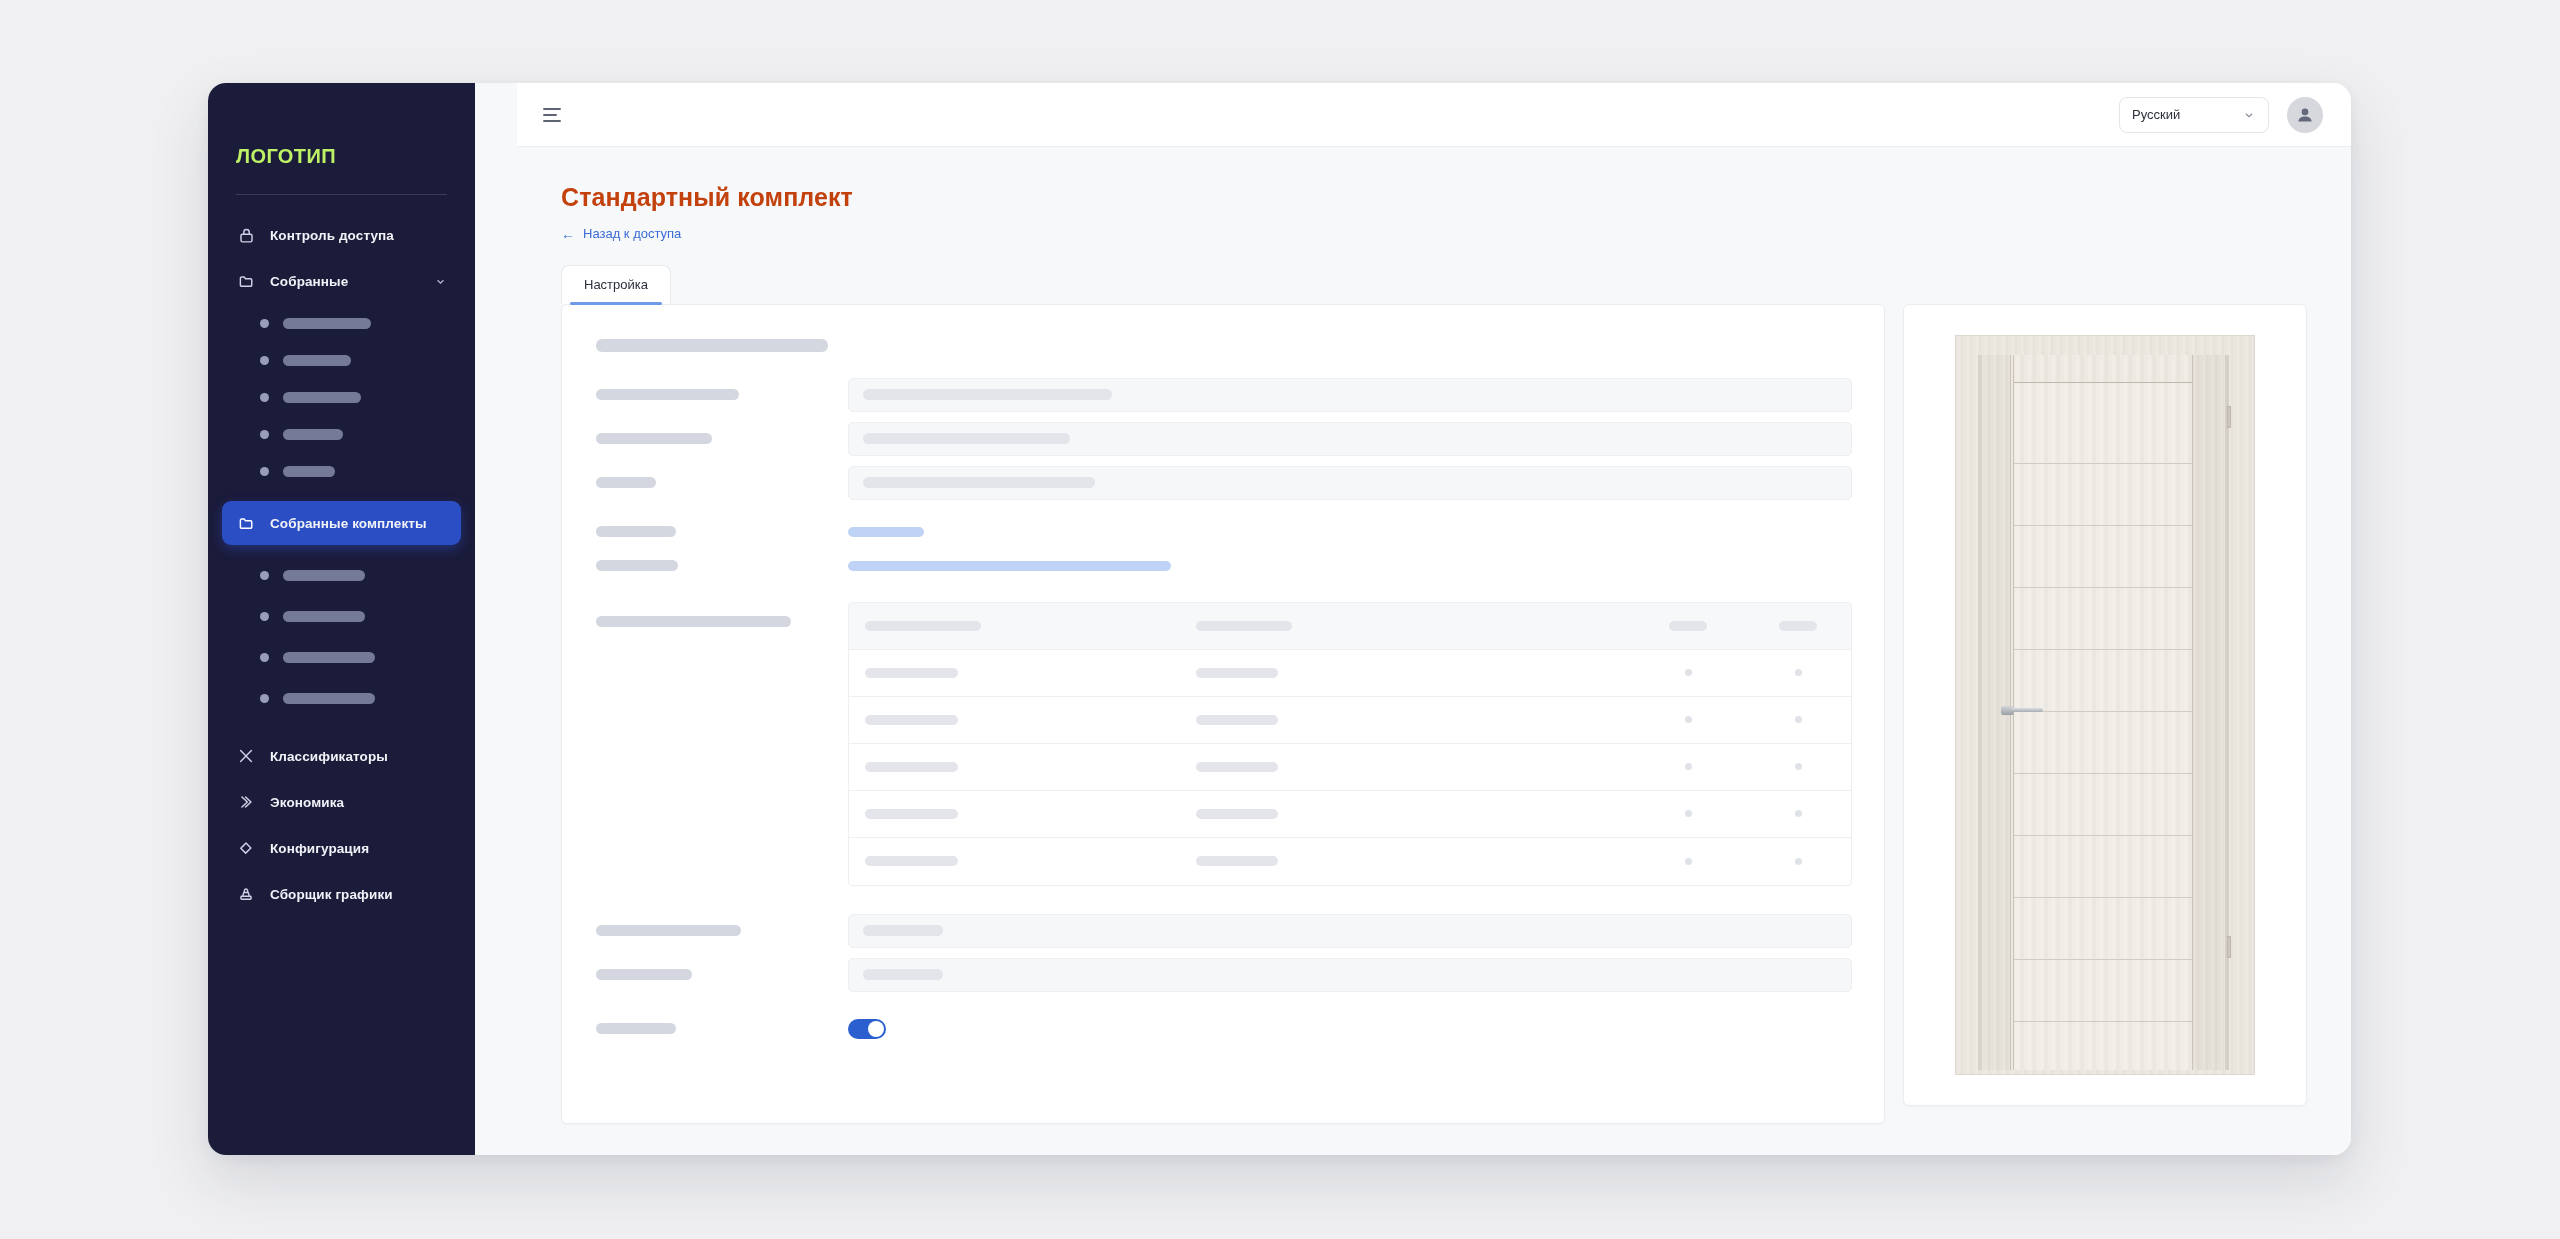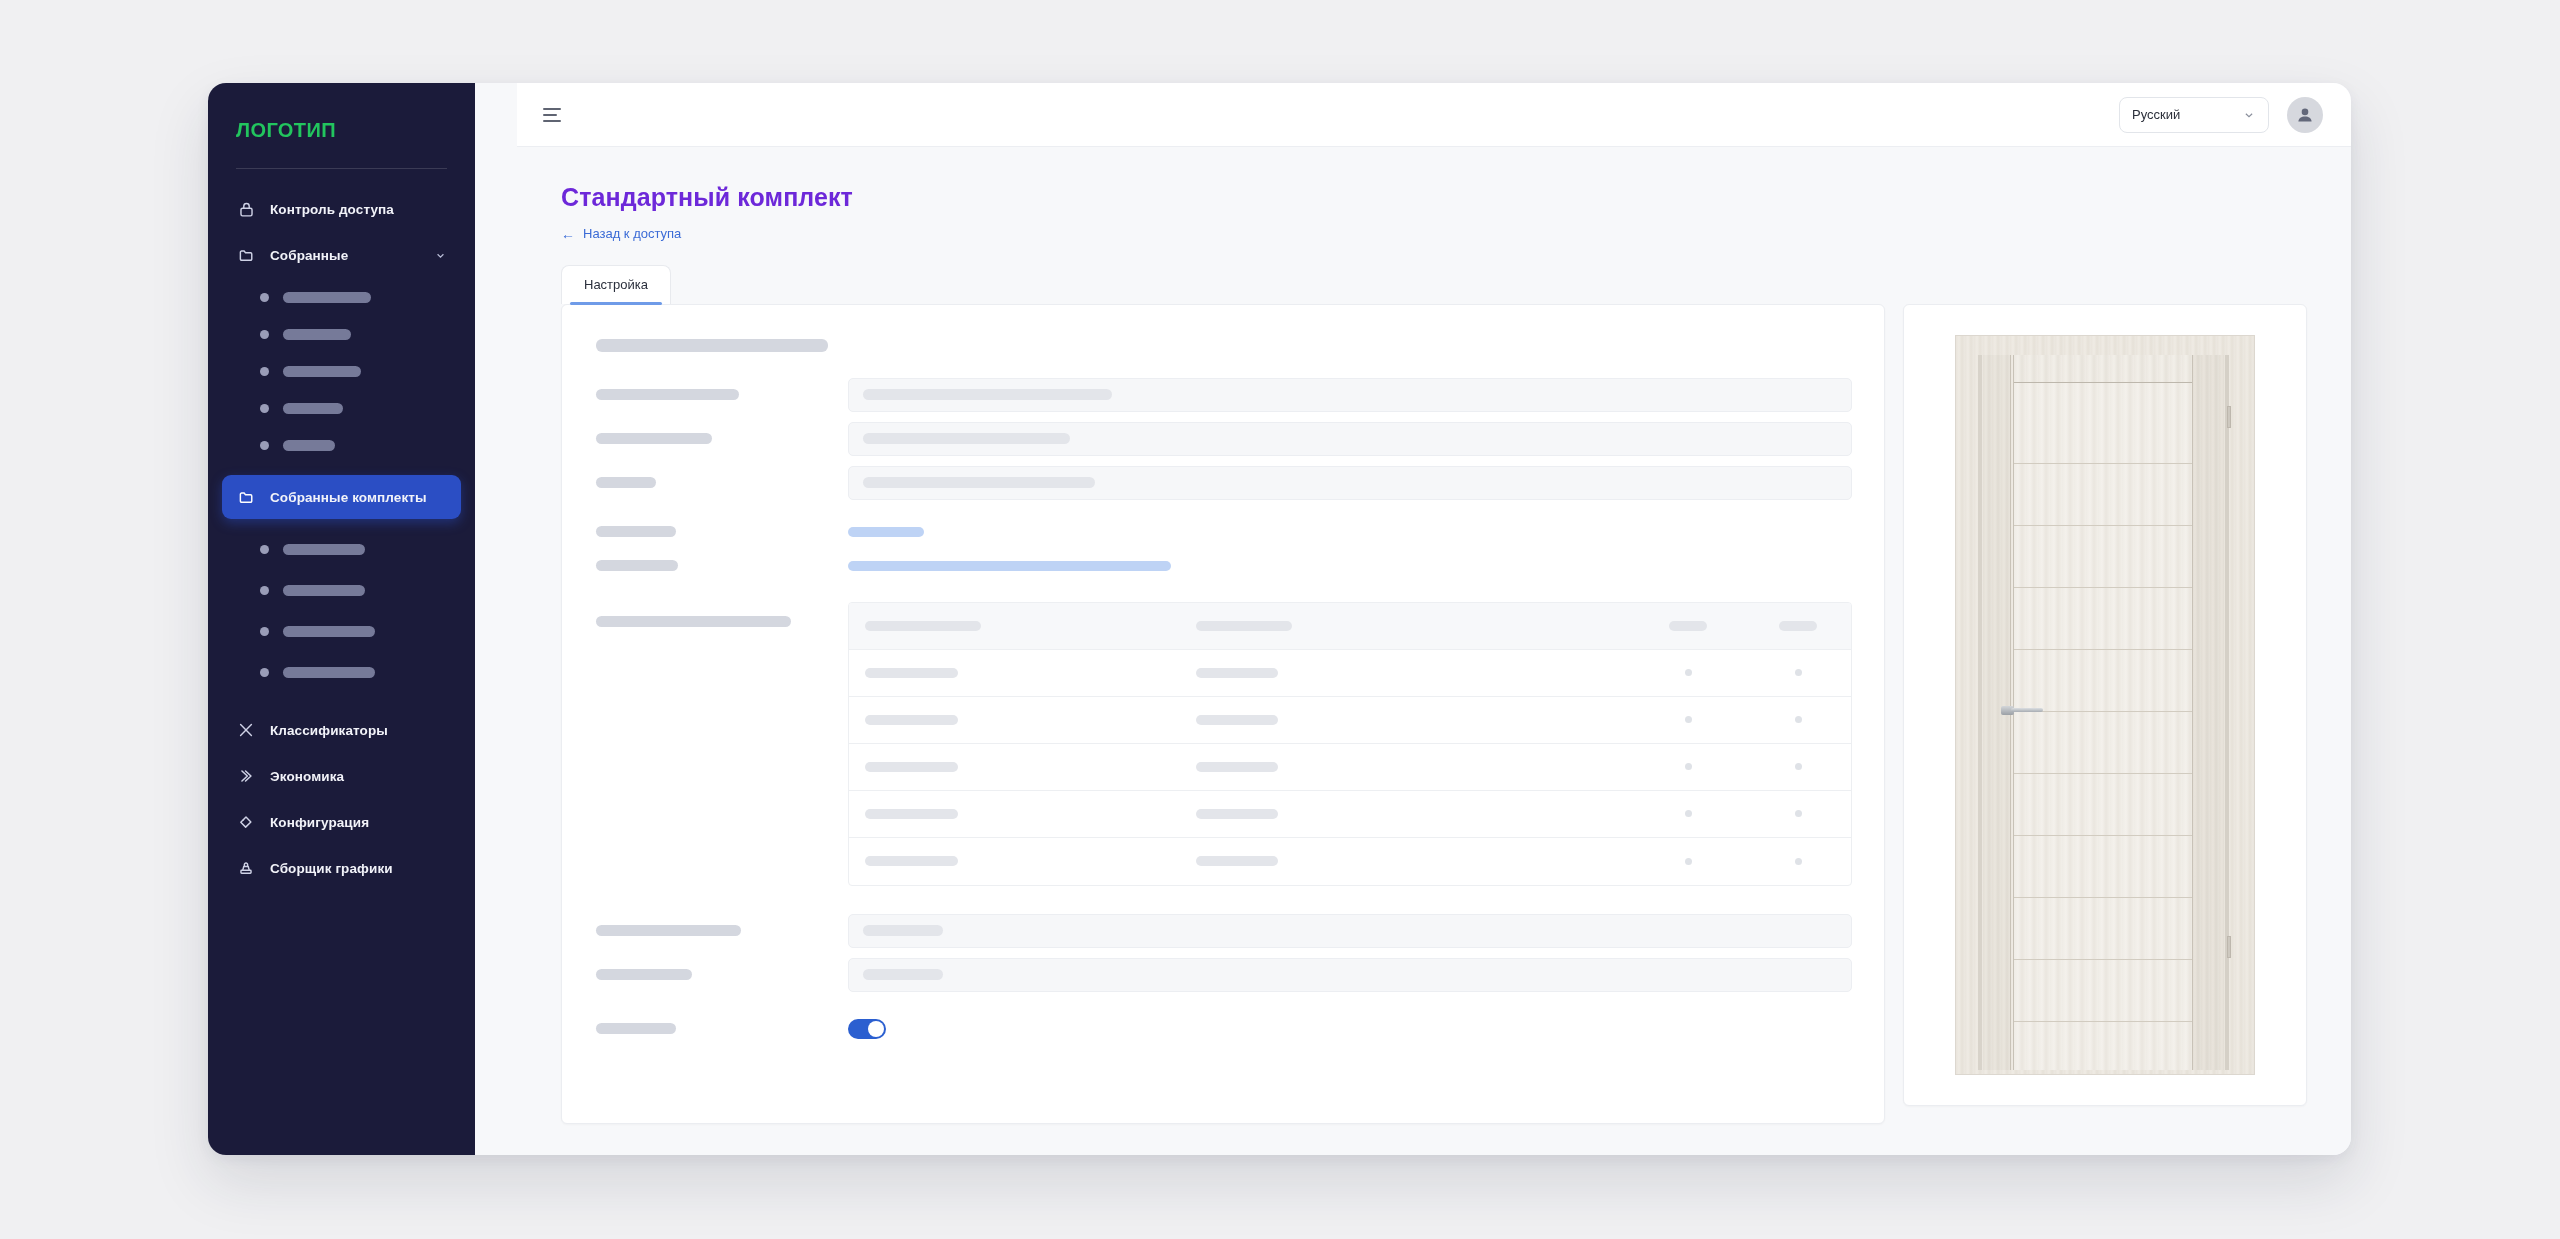--- a/index.html
+++ b/index.html
@@ -38,21 +38,22 @@
     color: #fff;
     padding: 0;
     position: relative;
     z-index: 3;
   }
   .logo {
     font-size: 20px;
     font-weight: 700;
     letter-spacing: .4px;
     padding: 36px 0 0 28px;
-    color: #22c55e;
+    color: #bef264;
+    margin-top: 26px;
   }
   .logo-divider {
     height: 1px;
     background: rgba(255,255,255,.14);
     margin: 26px 28px 0 28px;
   }
 
   .nav { padding-top: 16px; }
 
   .nav-item {
@@ -191,21 +192,21 @@
 
   
   .content {
     flex: 1 1 auto;
     padding: 36px 44px 0 44px;
     overflow: hidden;
   }
   .page-title {
     font-size: 25px;
     font-weight: 700;
-    color: #6d28d9;
+    color: #c2410c;
     letter-spacing: .1px;
   }
   .back-link {
     margin-top: 14px;
     display: inline-flex;
     align-items: center;
     gap: 8px;
     color: #3b6bd6;
     font-size: 13px;
     cursor: pointer;

